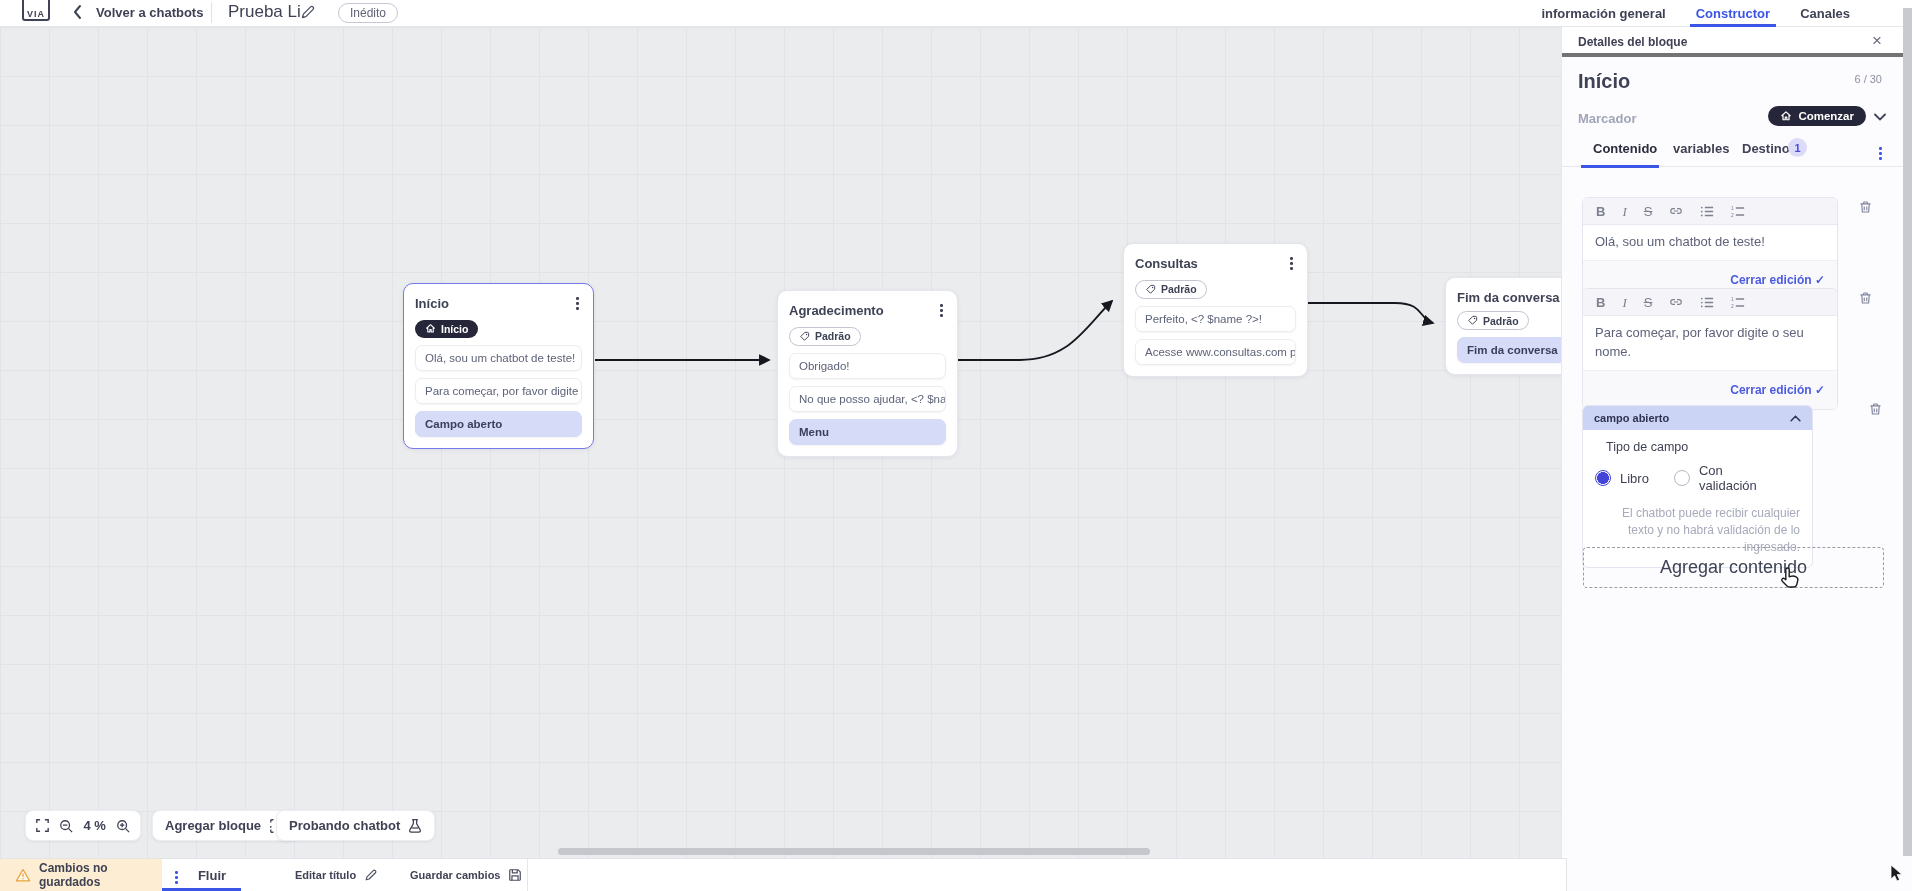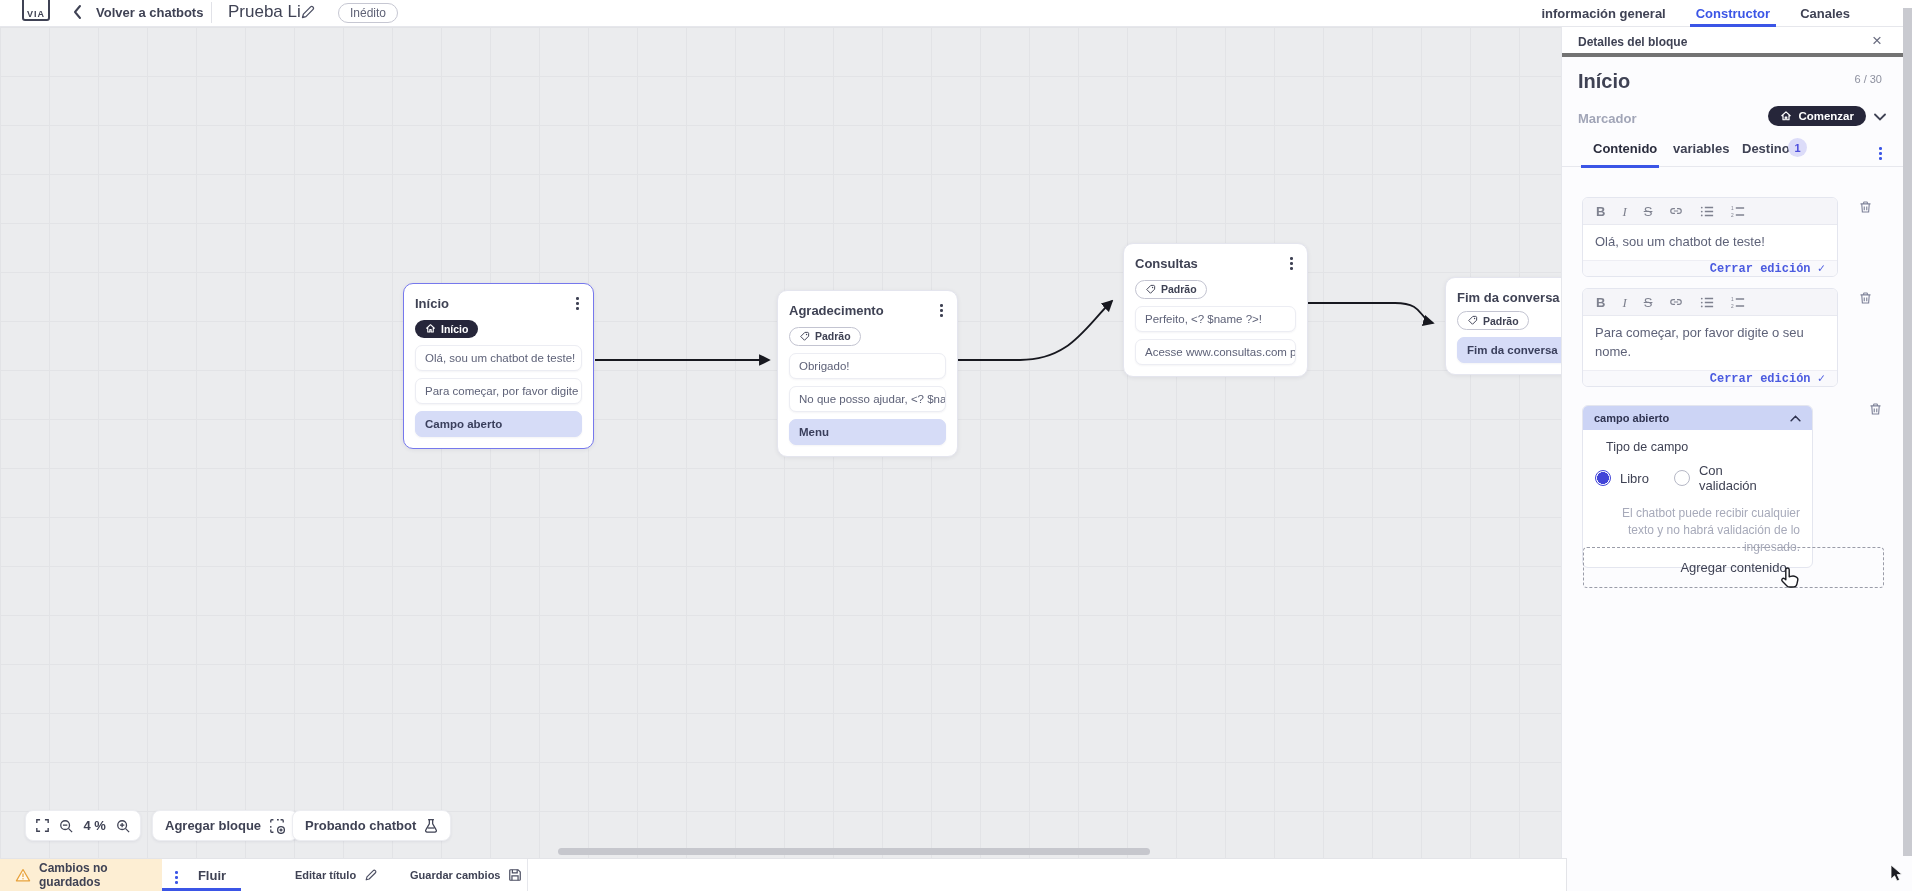--- a/index.html
+++ b/index.html
@@ -81,40 +81,40 @@
 
   .editor-card { position:absolute; left:20px; width:256px; background:#fff; border:1px solid #e4e6ef;
     border-radius:6px; overflow:hidden; }
   .editor-toolbar { height:27px; background:#f5f5f9; border-bottom:1px solid #e8e9f0; display:flex;
     align-items:center; gap:17px; padding:0 13px; color:#7e818f; }
   .tb-btn { font-size:13px; cursor:pointer; line-height:1; }
   .tb-bold { font-weight:bold; }
   .tb-italic { font-style:italic; font-family:"Liberation Serif", serif; }
   .tb-strike { text-decoration:line-through; }
   .editor-body { padding:8px 12px; font-size:13px; color:#5e6278; background:#fff; line-height:1.45; }
-  .editor-footer { background:#f9f9fc; border-top:1px solid #eeeef4; padding:0 12px; text-align:right;
-    font-size:12px; font-weight:bold; color:#4b5be0; cursor:pointer;font-family:Liberation Mono, monospace; }
+  .editor-footer { background:#f9f9fc; border-top:1px solid #eeeef4; padding:12px 12px; text-align:right;
+    font-size:12px; font-weight:bold; color:#4b5be0; cursor:pointer; }
   .trash { position:absolute; cursor:pointer; }
 
   .field-card { position:absolute; left:20px; top:378px; width:231px; background:#fff;
     border:1px solid #e4e6ef; border-radius:6px; overflow:hidden; }
   .field-card-header { height:24px; background:#ccd4f5; display:flex; align-items:center;
     justify-content:space-between; padding:0 11px; font-size:11px; font-weight:bold; color:#2f3350; cursor:pointer; }
   .field-card-body { padding:10px 12px 12px; }
   .field-type-label { font-size:12.5px; color:#3f4254; margin-left:11px; }
   .radio-row { display:flex; align-items:center; gap:9px; margin-top:9px; }
   .radio { width:16px; height:16px; border-radius:50%; border:1.6px solid #b6b8c6; background:#fff;
     display:inline-block; flex:0 0 auto; cursor:pointer; }
   .radio.selected { border-color:#4245d8; background:radial-gradient(circle, #4245d8 0 58%, #fff 62%); }
   .radio-label { font-size:13px; color:#3f4254; margin-right:16px; }
   .field-help { margin-top:12px; font-size:12px; line-height:1.4; color:#a7aaba;text-align:right; }
 
   .add-content { position:absolute; left:21px; top:520px; width:301px; height:41px;
     border:1.6px dashed #9a9ca8; border-radius:4px; display:flex; align-items:center; justify-content:center;
-    font-size:13px; font-weight:500; color:#3f4254; cursor:pointer; }
+    font-size:18px; font-weight:500; color:#3f4254; cursor:pointer; }
 
   
   .bottombar { position:absolute; left:0; top:858px; width:1567px; height:33px; background:#fff;
     border-top:1px solid #e3e4e8; border-right:1px solid #e3e4e8; z-index:25; }
   .warn-chip { position:absolute; left:0; top:0; width:162px; height:100%; background:#fdeed3;
     display:flex; align-items:center; gap:8px; padding-left:15px; font-size:12px; font-weight:bold; }
   .bb-dots { position:absolute; left:172px; top:8px; }
   .flow-tab { position:absolute; left:183px; top:0; width:58px; height:100%; display:flex;
     align-items:center; justify-content:center; font-size:13px; font-weight:bold; color:#3f4254; cursor:pointer; }
   .flow-underline { position:absolute; left:162px; bottom:0; width:79px; height:3px; background:#3b55e6; }
@@ -271,21 +271,21 @@
     <span>Agregar bloque</span>
     <span>
       <svg width="16" height="16" viewBox="0 0 18 18" fill="none" stroke="#3f4254" stroke-width="1.5">
           <path d="M2 5V3c0-.6.4-1 1-1h2M13 2h2c.6 0 1 .4 1 1v2M2 13v2c0 .6.4 1 1 1h2" stroke-dasharray="none"></path>
           <path d="M2 9v2M9 2h2"></path>
           <circle cx="13.5" cy="13.5" r="3.8"></circle>
           <path d="M13.5 11.8v3.4M11.8 13.5h3.4"></path>
         </svg>
     </span>
   </div>
-  <div class="canvas-toolbar-card" style="left:292px;">
+  <div class="canvas-toolbar-card" style="left:276px;">
     <span>Probando chatbot</span>
     <span>
       <svg width="14" height="15" viewBox="0 0 16 18" fill="none" stroke="#3f4254" stroke-width="1.5">
           <path d="M6 2v5l-4.2 7.2A1.8 1.8 0 003.4 17h9.2a1.8 1.8 0 001.6-2.8L10 7V2"></path>
           <line x1="4.5" y1="2" x2="11.5" y2="2"></line>
           <line x1="4" y1="12" x2="12" y2="12"></line>
         </svg>
     </span>
   </div>
 

